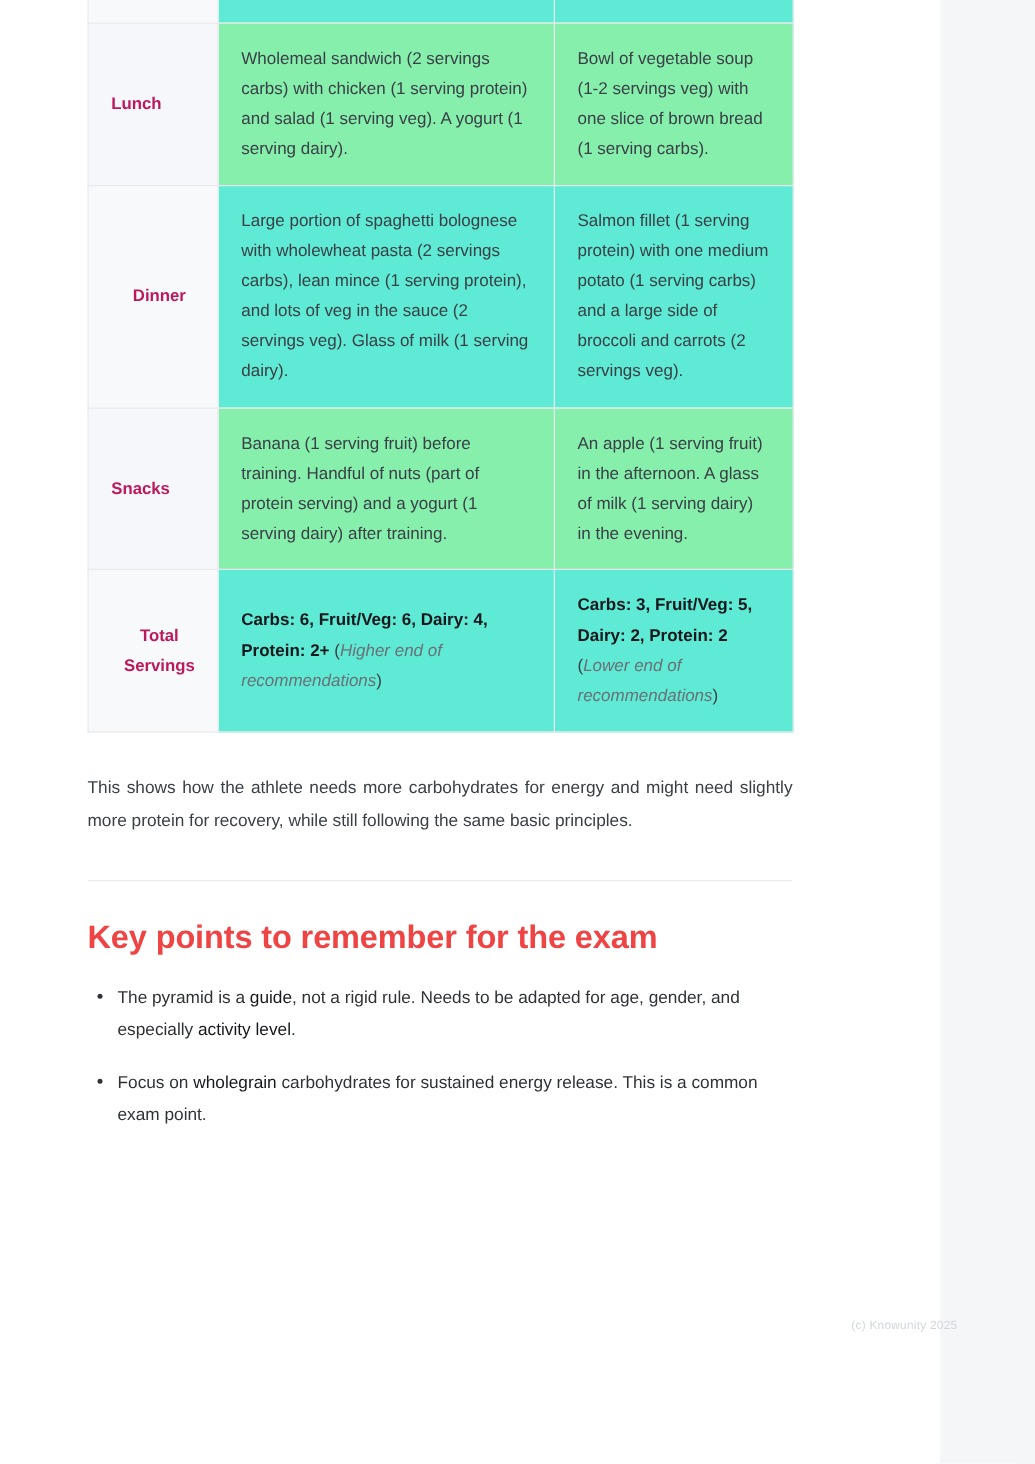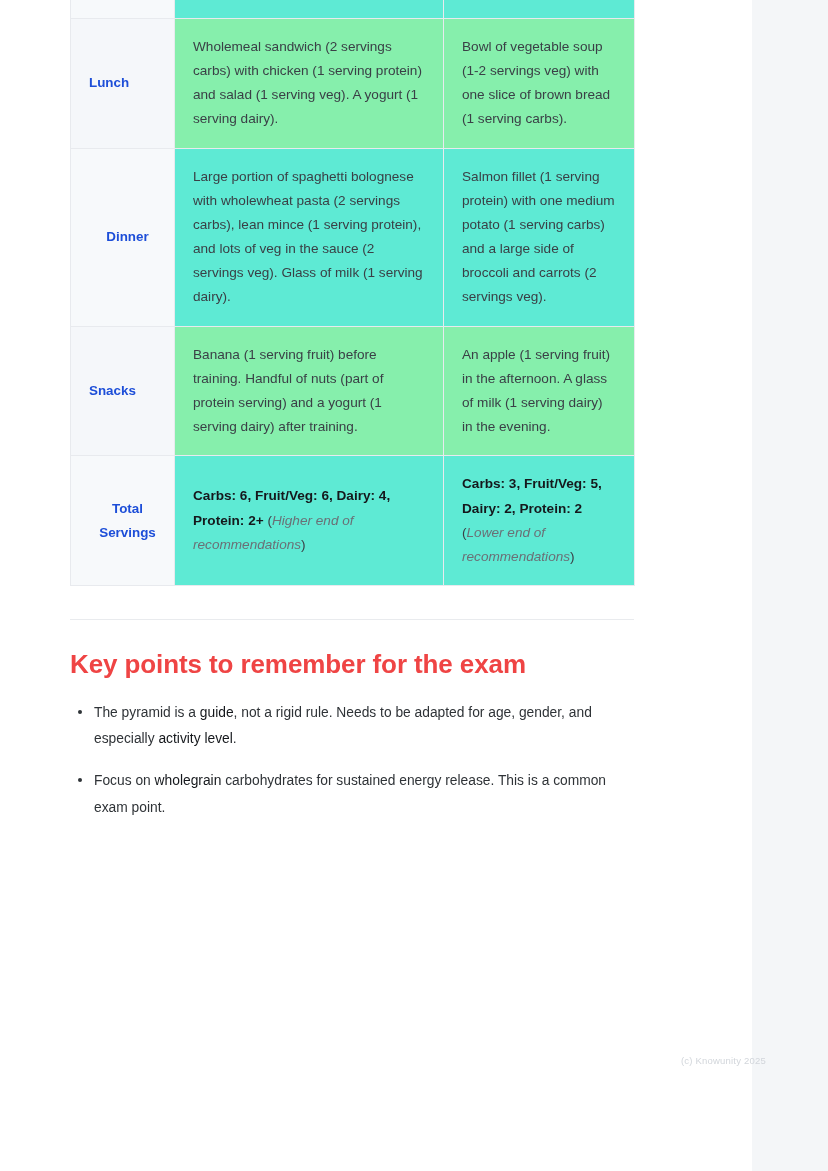--- a/index.html
+++ b/index.html
@@ -67,21 +67,21 @@
     font-size: 13.6px;
     line-height: 1.78;
     color: #3a4046;
   }
   .meal-table col.c1 { width: 104px; }
   .meal-table col.c2 { width: 269px; }
   .meal-table col.c3 { width: 191px; }
 
   .meal-table td.label {
     font-weight: bold;
-    color: #1d4ed8;
+    color: #be185d;
     font-size: 13.4px;
     padding-left: 18px;
     padding-right: 8px;
     background: #f7f9fb;
   }
   .meal-table tr.tinted td { background: #86efac; }
   .meal-table tr.plain td { background: #5eead4; }
   .meal-table tr.plain td.label { background: #f7f9fb; text-align: center; }
   .meal-table tr.tinted td.label { background: #f5f7fa; }
 
@@ -204,20 +204,21 @@
           <td>An apple (1 serving fruit) in the afternoon. A glass of milk (1 serving dairy) in the evening.</td>
         </tr>
         <tr class="plain">
           <td class="label">Total Servings</td>
           <td class="total-cell"><span>Carbs: 6, Fruit/Veg: 6, Dairy: 4, Protein: 2+</span><span class="paren"> (</span><span class="note">Higher end of recommendations</span><span class="paren">)</span></td>
           <td class="total-cell"><span>Carbs: 3, Fruit/Veg: 5, Dairy: 2, Protein: 2</span><span class="paren"> (</span><span class="note">Lower end of recommendations</span><span class="paren">)</span></td>
         </tr>
       </tbody>
     </table>
 
+    <p class="body-para">This shows how the athlete needs more carbohydrates for energy and might need slightly more protein for recovery, while still following the same basic principles.</p>
 
     <hr class="hr">
 
     <h2 class="section-heading">Key points to remember for the exam</h2>
 
     <ul class="bullets">
       <li><span>The pyramid is a </span><b>guide</b><span>, not a rigid rule. Needs to be adapted for age, gender, and especially </span><b>activity level</b><span>.</span></li>
       <li><span>Focus on </span><b>wholegrain</b><span> carbohydrates for sustained energy release. This is a common exam point.</span></li>
     </ul>
 

